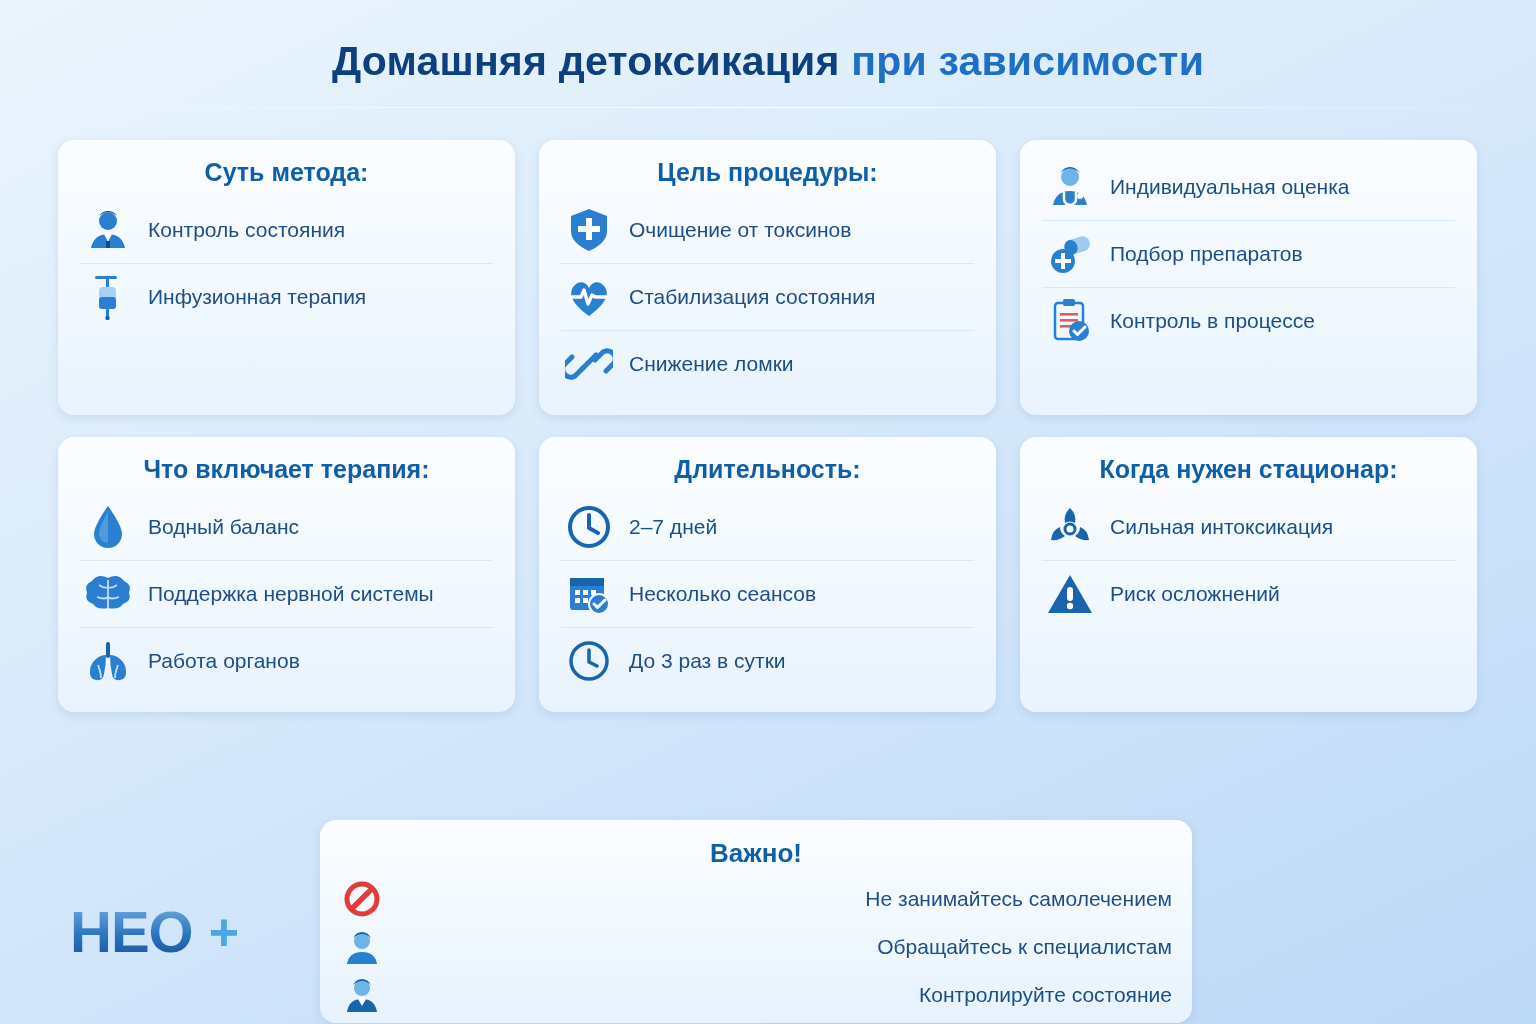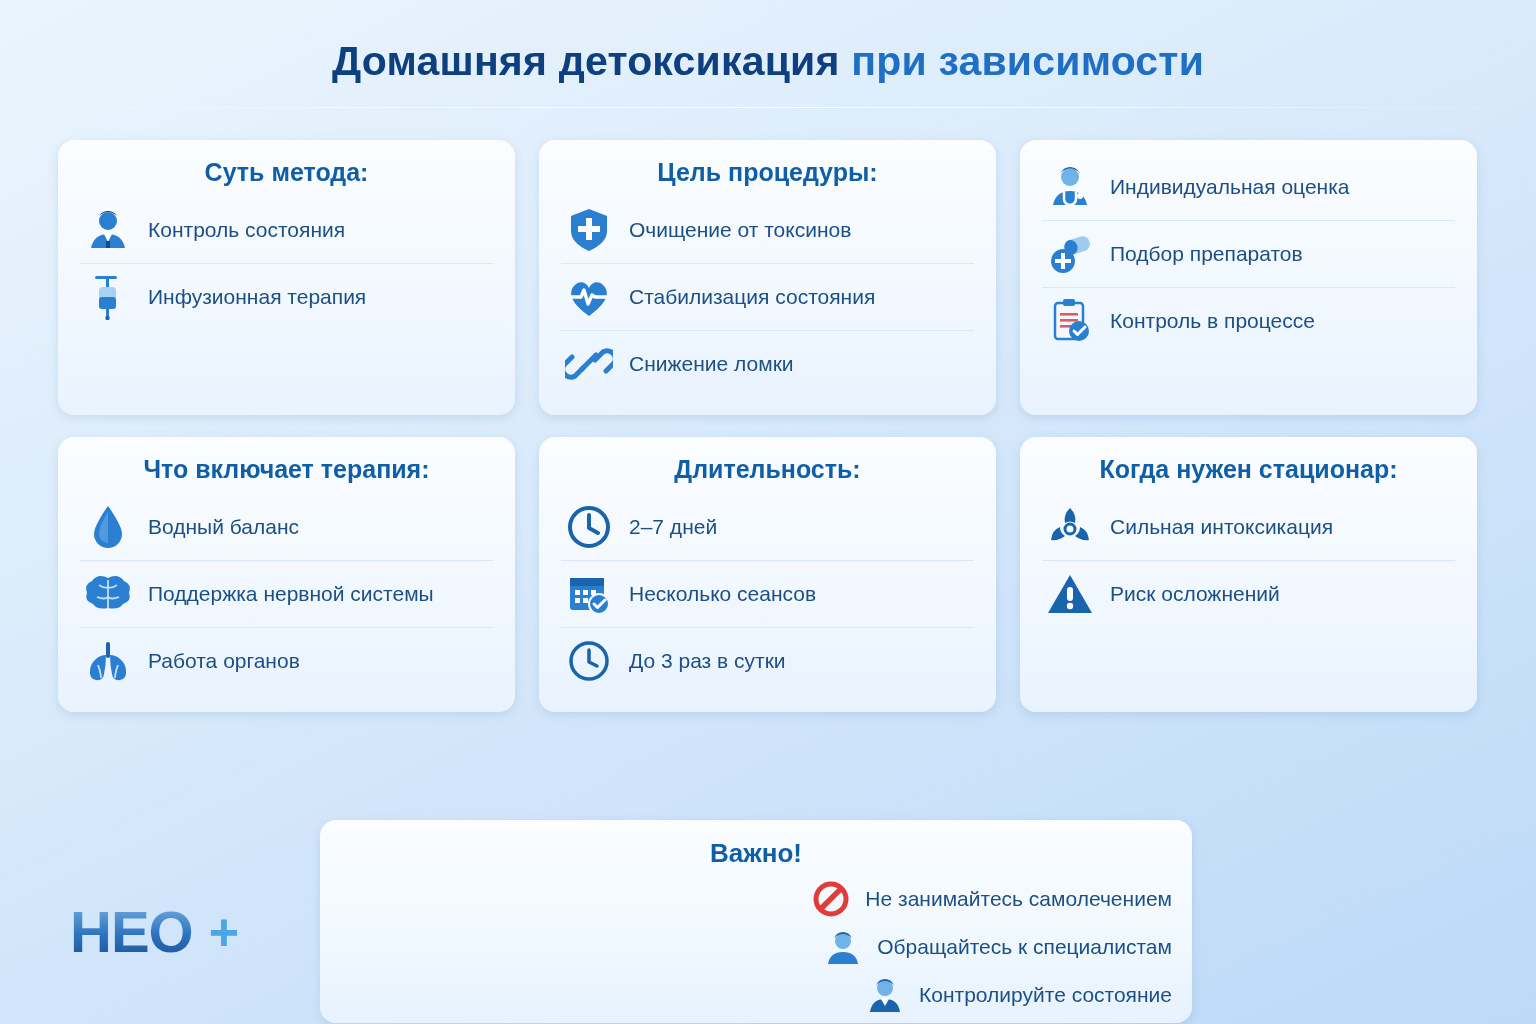--- a/index.html
+++ b/index.html
@@ -103,21 +103,21 @@
     margin-top: 48px;
   }
   .important .card-title {
     font-size: 26px;
     color: #0f5ea8;
     margin-bottom: 6px;
   }
   .imp-row {
     display: flex;
     align-items: center;
-    justify-content: flex-end;
+    justify-content: space-between;
     gap: 12px;
     padding: 3px 0;
   }
   .imp-icon {
     width: 44px;
     min-width: 44px;
     height: 42px;
     display: flex;
     align-items: center;
     justify-content: center;

